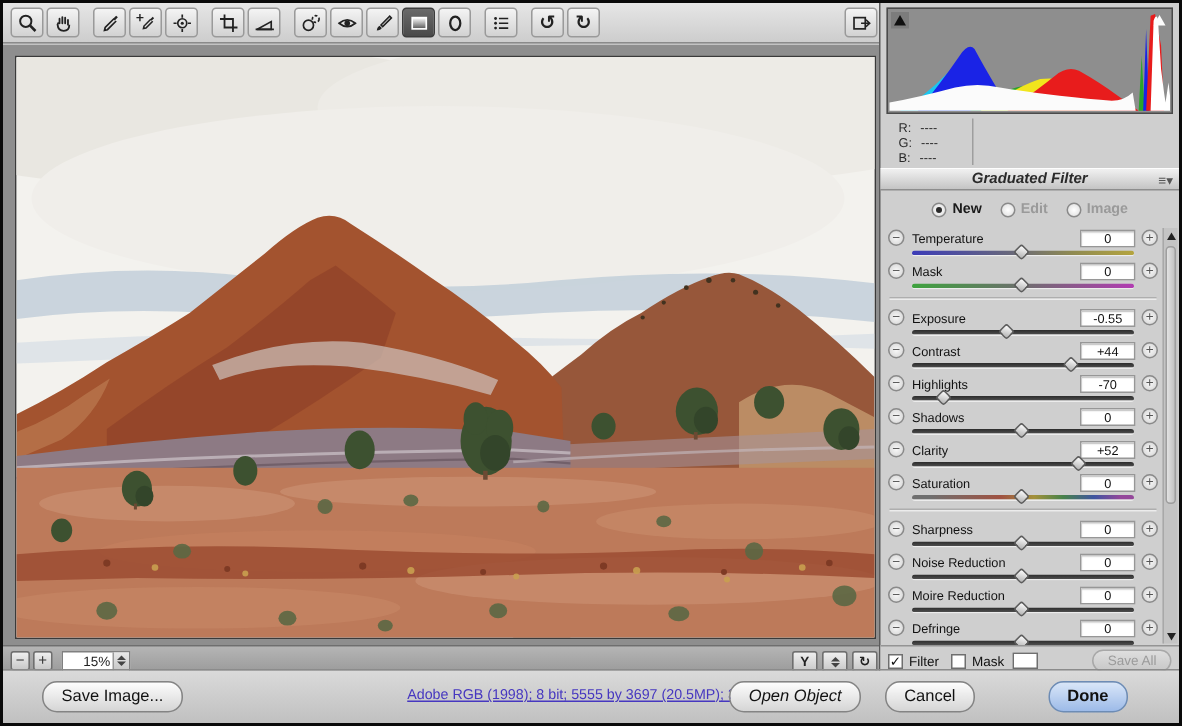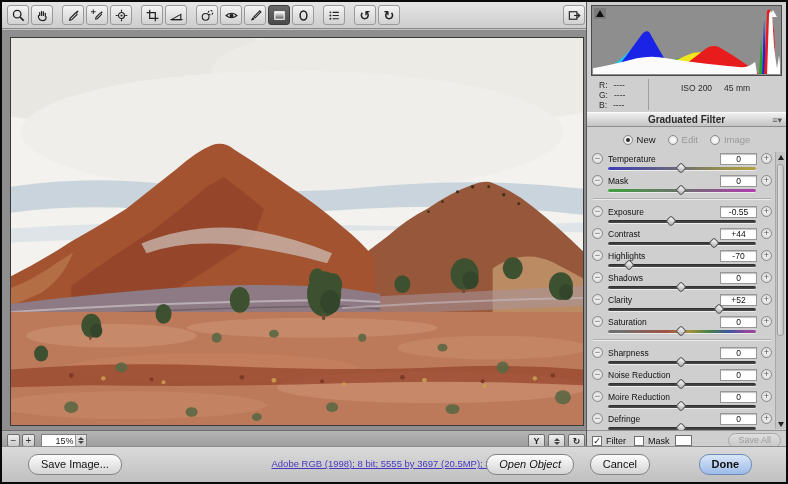--- a/index.html
+++ b/index.html
@@ -53,25 +53,25 @@
   .clip.r .t { border-bottom:7px solid #fdfdfd; }
 
   .info { position:absolute; left:4px; top:77px; width:191px; height:31px; font-size:8.5px; color:#2a2a2a; display:flex; }
   .rgb { width:58px; padding:1px 0 0 8px; border-right:1px solid #9e9e9e; }
   .rgb div { display:flex; gap:6px; line-height:10px; }
   .exif { flex:1; padding-top:3px; text-align:center; }
   .exif div { display:flex; justify-content:center; gap:12px; line-height:12px; }
 
   .panel-header { position:absolute; left:0; top:110px; right:0; height:15px;
     background:linear-gradient(#f0f0f0,#c4c4c4); border-top:1px solid #fdfdfd; border-bottom:1px solid #8d8d8d;
-    text-align:center; font-size:10px; font-weight:bold; color:#2a2a2a; line-height:14px; }
+    text-align:center; font-size:10px; font-weight:bold; color:#2a2a2a; line-height:14px;font-style:italic; }
   .pmenu { position:absolute; right:4px; top:0; font-size:9px; font-weight:normal; color:#555; }
 
   .mode-row { position:absolute; left:0; top:127px; right:0; height:21px; display:flex; align-items:center; justify-content:center; gap:12px; font-size:9.5px; }
-  .mode { display:flex; align-items:center; gap:4px; color:#1a1a1a; }
+  .mode { display:flex; align-items:center; gap:4px; color:#1a1a1a;font-weight:bold; }
   .mode.dis { color:#9a9a9a; }
   .radio { width:10px; height:10px; border:1px solid #8a8a8a; border-radius:50%; background:radial-gradient(#ffffff,#dcdcdc); }
   .radio.on::after { content:""; display:block; width:4px; height:4px; border-radius:50%; background:#2a2a2a; margin:2px; }
 
   .sliders { position:absolute; left:5px; top:150px; width:180px; bottom:21px; }
   .srow { margin-bottom:3px; }
   .sline { display:flex; align-items:center; height:13px; }
   .circbtn { width:11px; height:11px; border:1px solid #8a8a8a; border-radius:50%;
     background:radial-gradient(#f8f8f8,#d2d2d2); font-size:9px; line-height:9px; text-align:center; color:#555; flex:0 0 11px;}
   .slabel { flex:1; margin-left:5px; font-size:8.5px; color:#111; }
@@ -374,24 +374,20 @@
         <div>
             <span>G:</span>
             <span>----</span>
           </div>
         <div>
             <span>B:</span>
             <span>----</span>
           </div>
       </div>
       <div class="exif">
-        <div>
-            <span>ISO 200</span>
-            <span>45 mm</span>
-          </div>
       </div>
     </div>
 
     <div class="panel-header">
       <span>Graduated Filter</span>
       <span class="pmenu">≡▾</span>
     </div>
 
     <div class="mode-row">
       <span class="mode">

